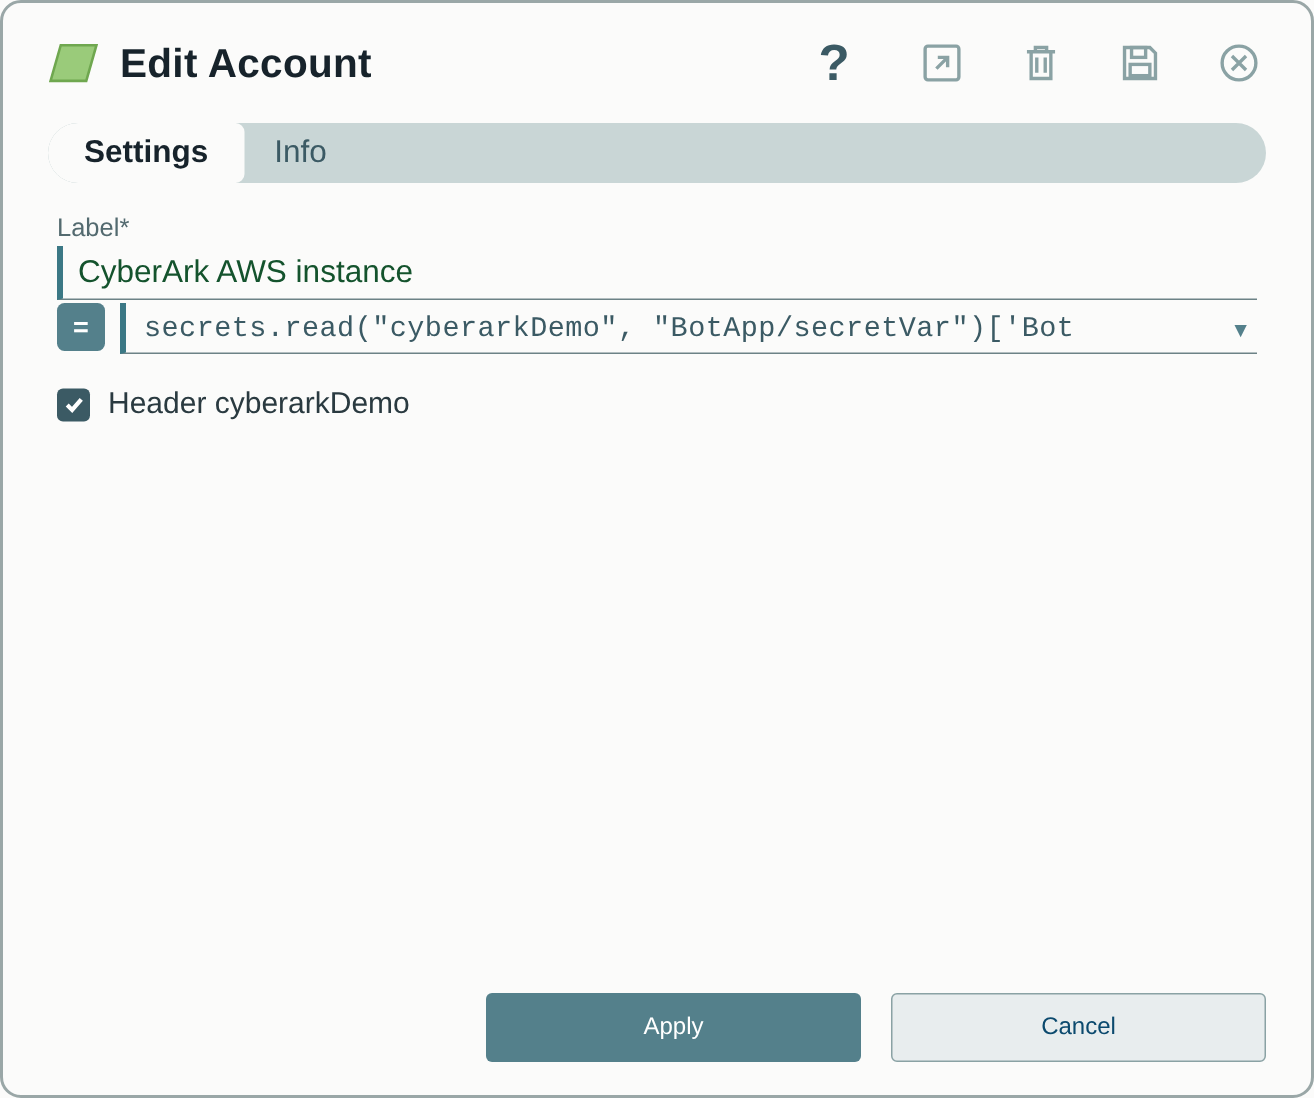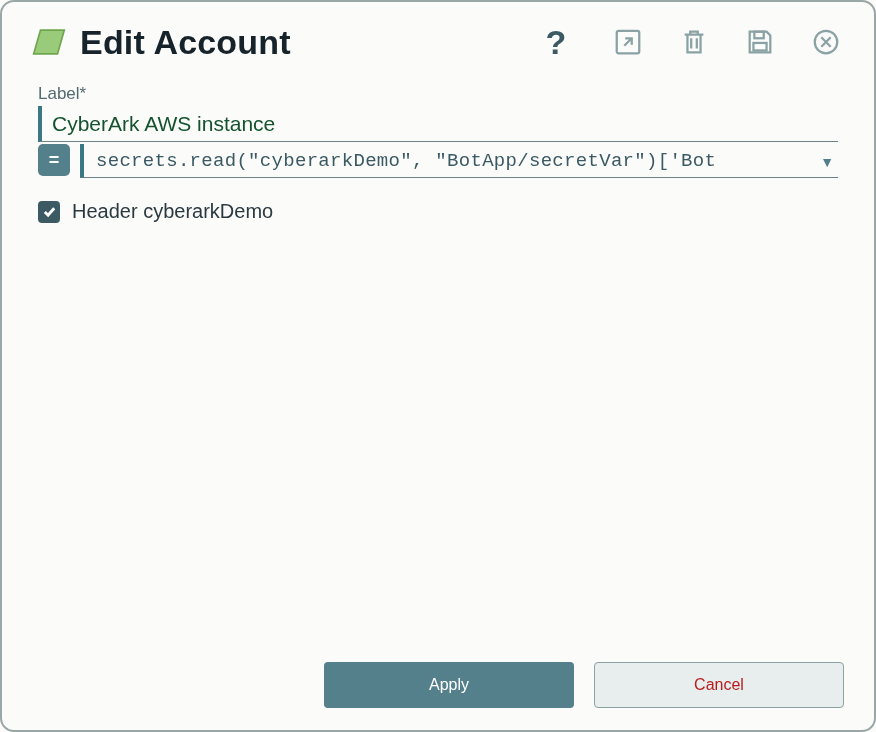--- a/index.html
+++ b/index.html
@@ -15,21 +15,21 @@
   .titlebar {
     display: flex; align-items: center; gap: 14px;
     height: 44px;
     margin-bottom: 18px;
   }
   .title-icon {
     width: 34px; height: 28px; flex: none;
   }
   .title-icon svg { width: 100%; height: 100%; display:block; }
   .title-text {
-    font-size: 34px;
+    font-size: 27px;
     font-weight: 700;
     color: #17232b;
     letter-spacing: .2px;
     flex: none;
   }
   .titlebar .spacer { flex: 1; }
   .tool-btn {
     width: 36px; height: 36px;
     display: inline-flex; align-items: center; justify-content: center;
     color: #8aa2a4;
@@ -149,21 +149,21 @@
     min-width: 250px;
     height: 46px;
     border-radius: 4px;
     font-size: 16px;
     font-weight: 400;
     display:flex; align-items:center; justify-content:center;
     cursor: pointer;
     border: 1.5px solid transparent;
   }
   .btn-primary { background: #54808b; color: #fff; }
-  .btn-secondary { background: #e8edee; color: #b91c1c; border-color: #8aa2a4; }
+  .btn-secondary { background: #e8edee; color: #0c4a6e; border-color: #8aa2a4; }
 </style>
 </head>
 <body>
 
 <div class="window">
 
   <div class="titlebar">
     <span class="title-icon">
       <svg viewBox="0 0 40 32">
         <polygon points="10,2 38,2 30,30 2,30" fill="#9acb7a" stroke="#6fa74f" stroke-width="2"></polygon>
@@ -196,20 +196,28 @@
     </span>
 
     <span class="tool-btn">
       <svg viewBox="0 0 32 32">
         <circle cx="16" cy="16" r="12"></circle>
         <path d="M11 11 L21 21 M21 11 L11 21"></path>
       </svg>
     </span>
   </div>
 
+  <div class="tabs">
+    <div class="tab active">
+      <span>Settings</span>
+    </div>
+    <div class="tab">
+      <span>Info</span>
+    </div>
+  </div>
 
   <div class="form">
 
     <div class="field-label">Label*</div>
     <input class="text-input" type="text" value="CyberArk AWS instance" style="">
 
     <div class="token-row">
       <div class="eq-box">
         <span>=</span>
       </div>

